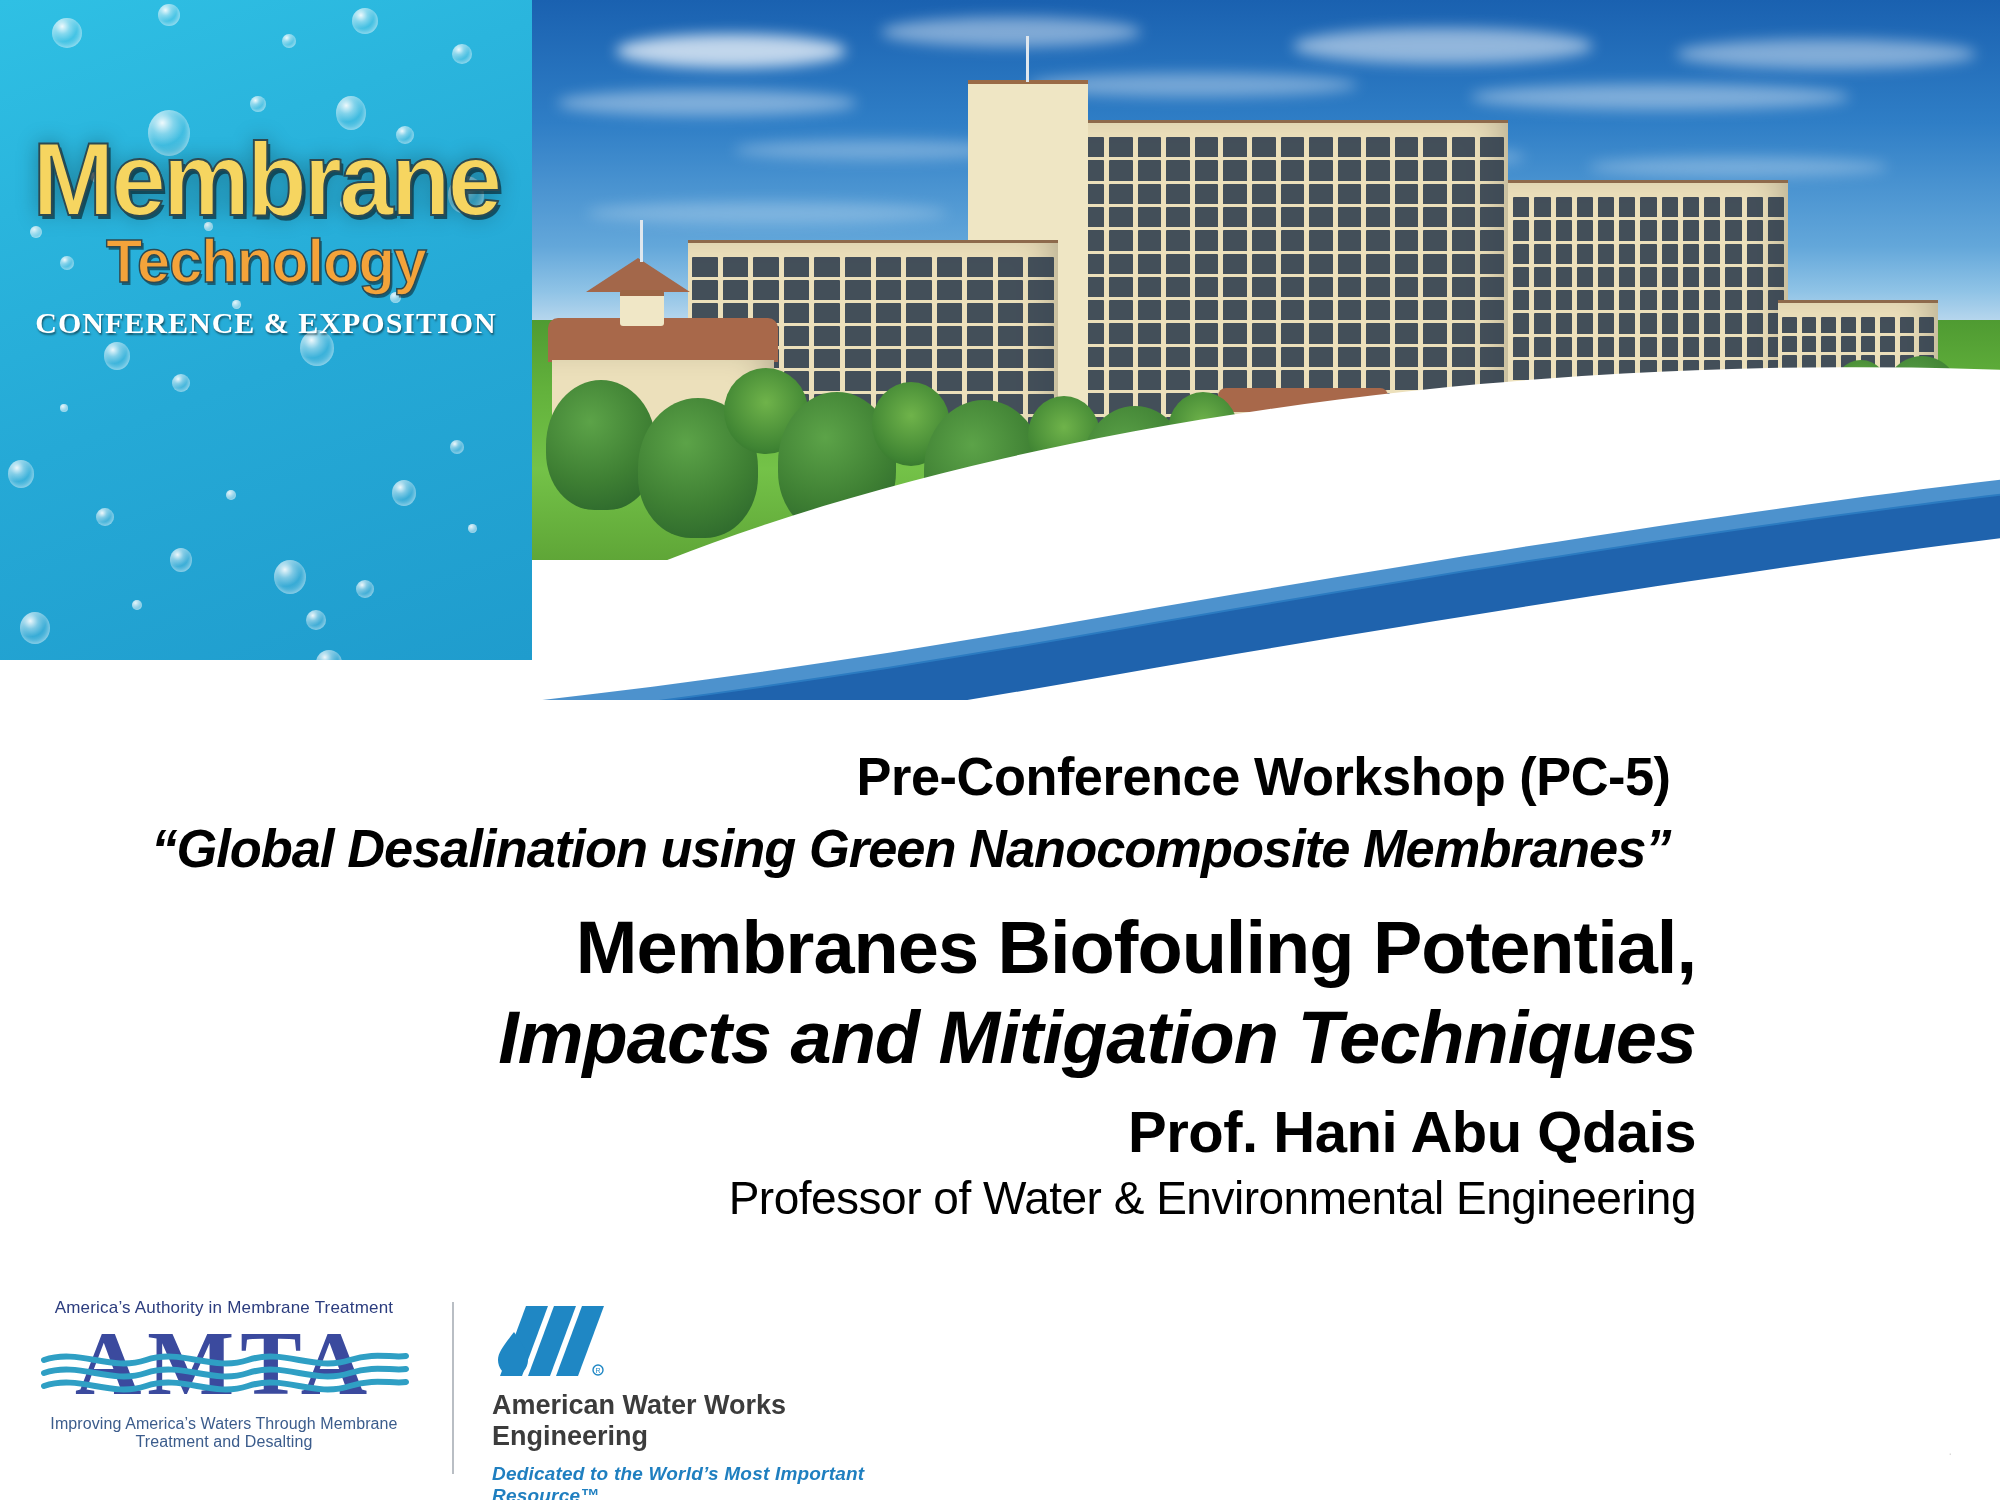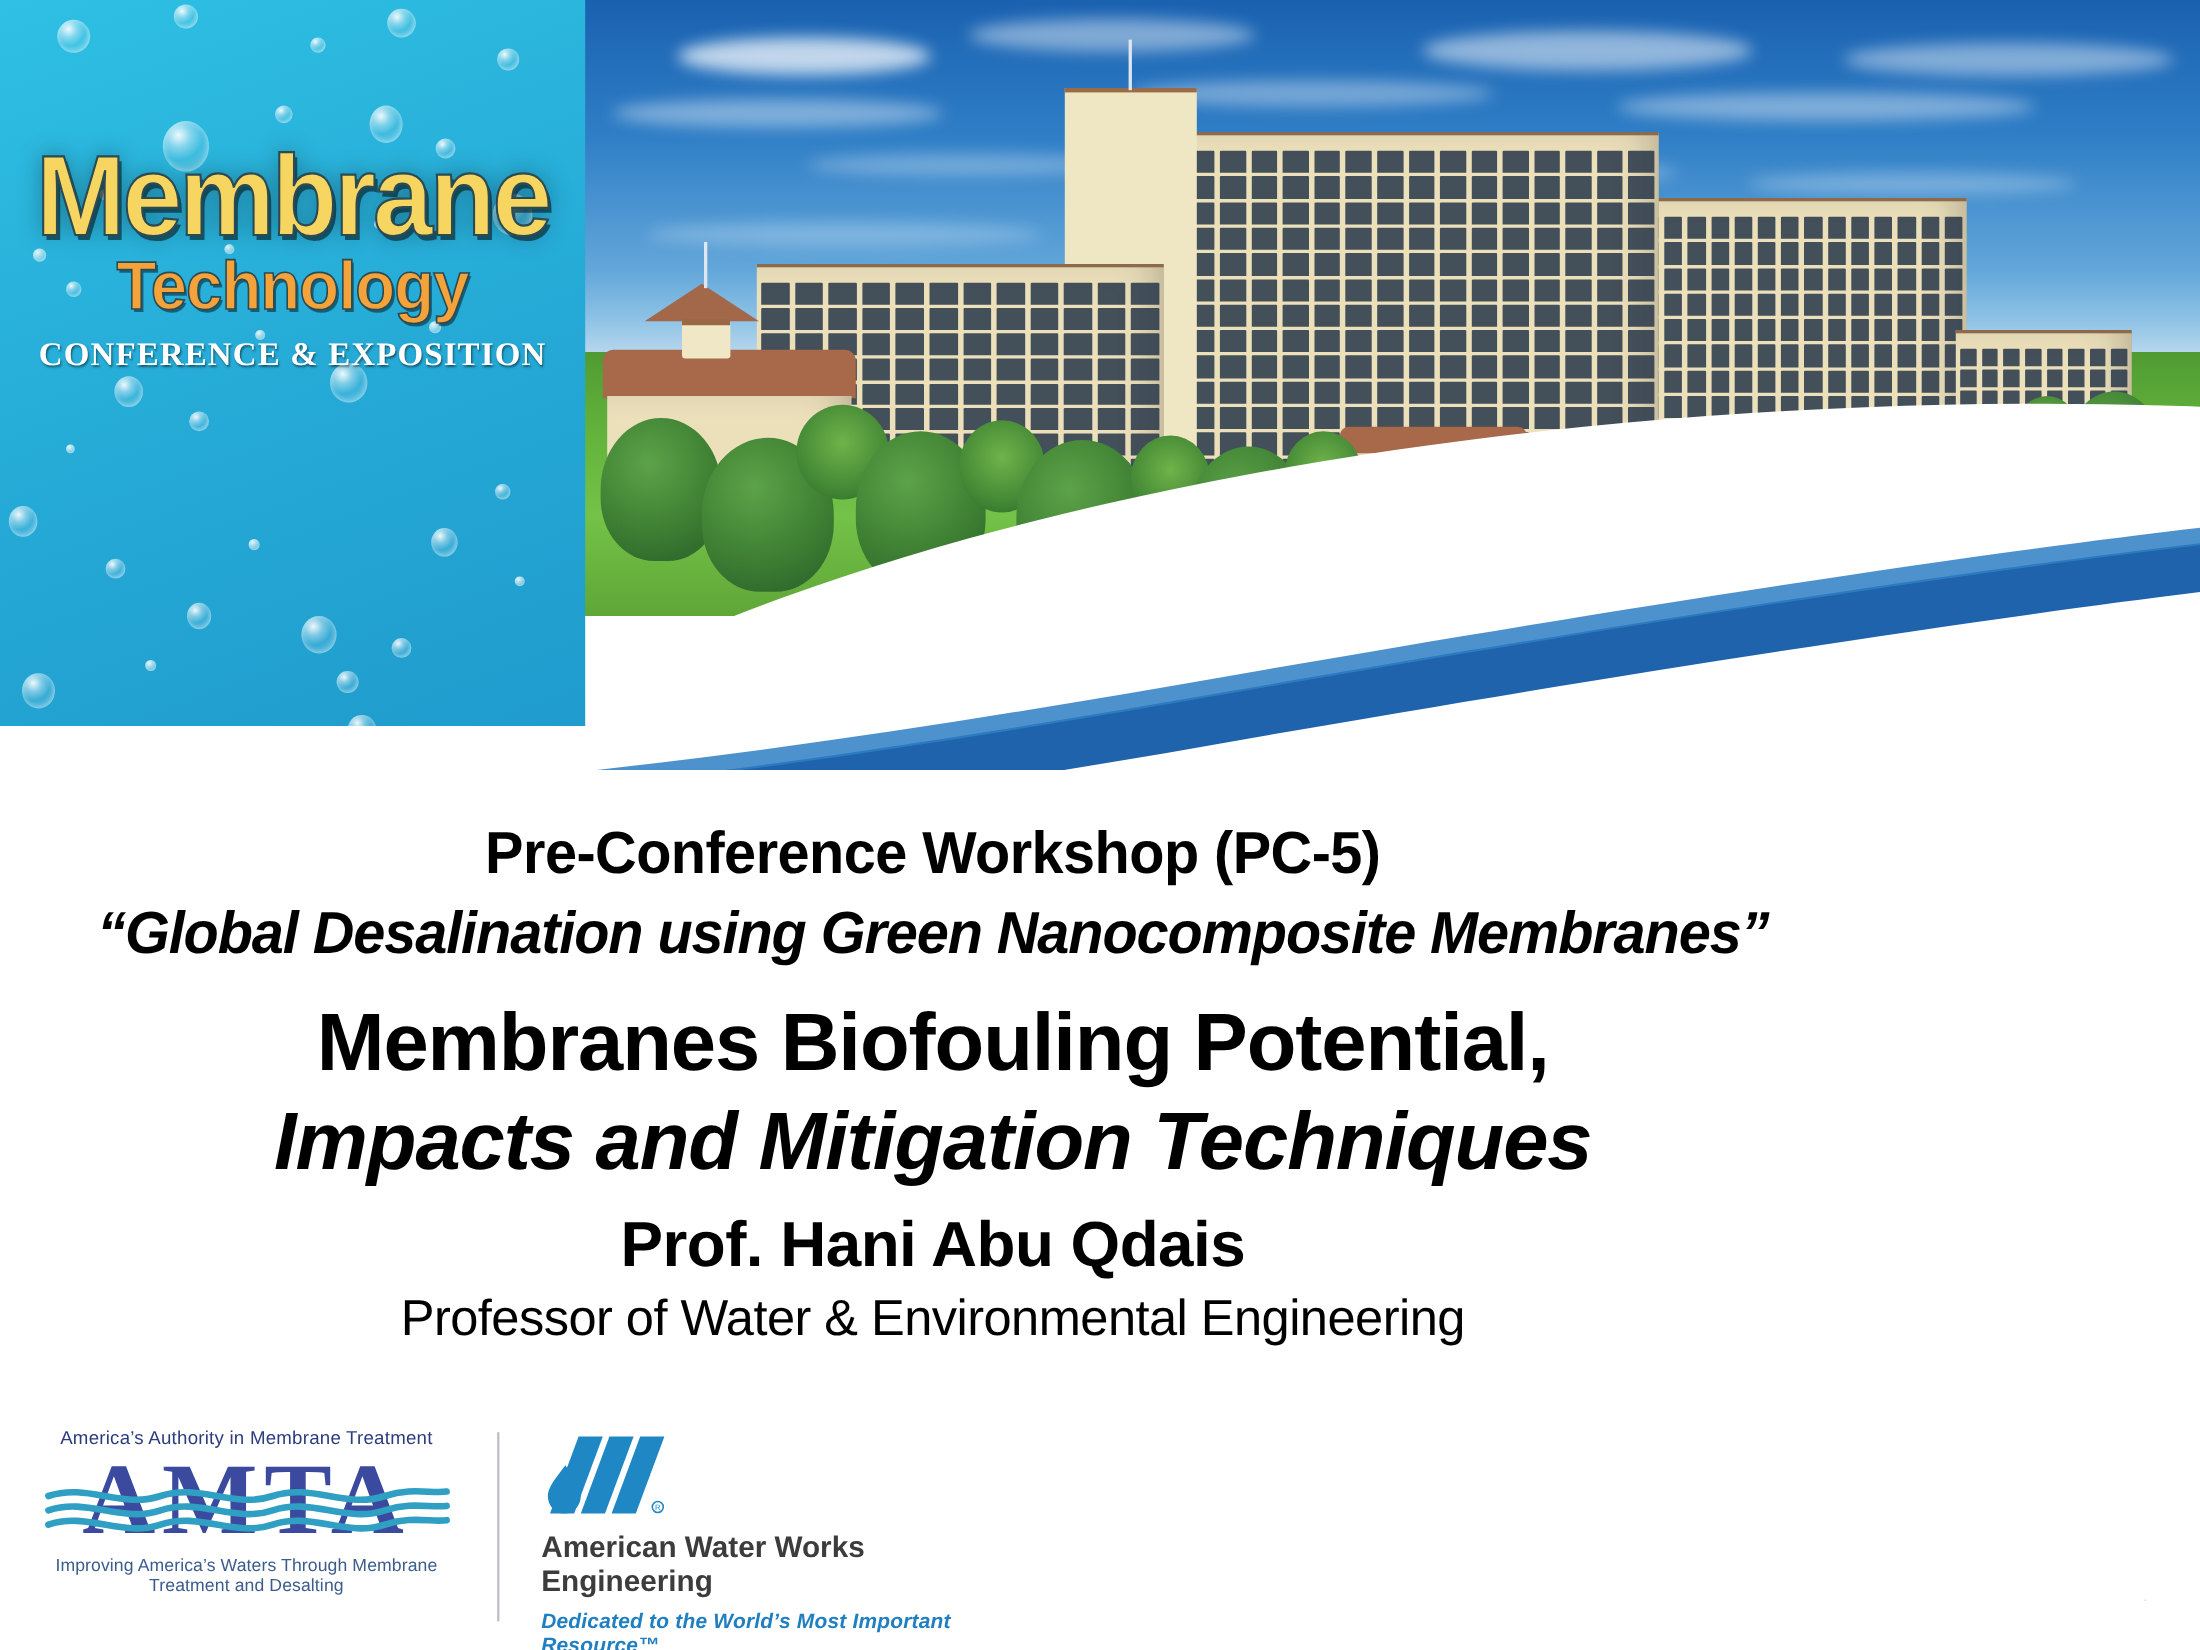--- a/index.html
+++ b/index.html
@@ -240,21 +240,21 @@
     pointer-events: none;
   }
   #wave-ribbon svg { display: block; }
 
   
   #text-block {
     position: absolute;
     left: 0;
     top: 745px;
     width: 1696px;
-    text-align: center;
+    text-align: right;
     z-index: 8;
   }
   .workshop-line {
     font-family: "Liberation Sans", sans-serif;
     font-weight: bold;
     font-size: 54px;
     color: #000000;
     letter-spacing: -0.5px;
     transform: scaleX(.97);
   }

